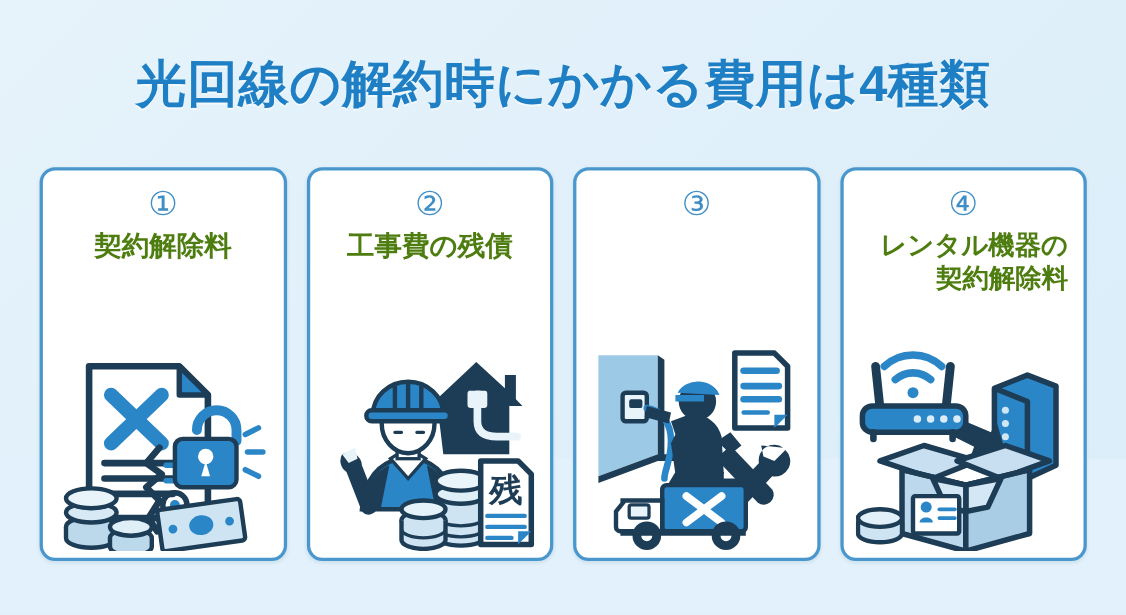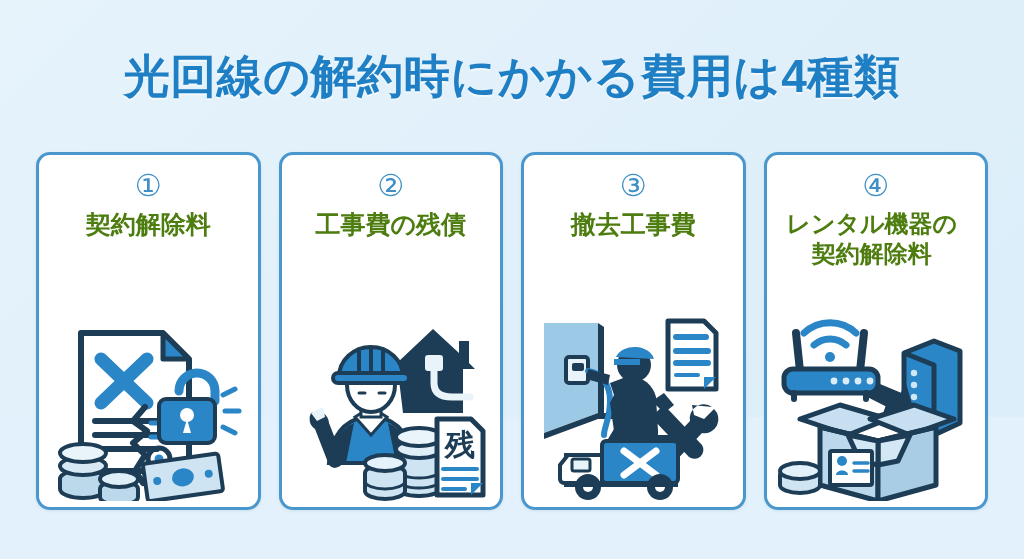--- a/index.html
+++ b/index.html
@@ -68,21 +68,21 @@
   .card-title {
     margin: 6px 14px 0 14px;
     text-align: center;
     font-size: 25px;
     line-height: 31px;
     font-weight: 700;
     color: #4d7c0f;
     letter-spacing: 0px;
   }
   .card-title.two-line { font-size: 24px; line-height: 30px; }
-  .card-title.left { text-align: center; margin-left: 6px; }
+  .card-title.left { text-align: right; margin-left: 6px; }
 
   .card-art {
     position: absolute;
     left: 0;
     right: 0;
     bottom: 6px;
     height: 198px;
     display: flex;
     align-items: flex-end;
     justify-content: center;
@@ -221,23 +221,20 @@
             <line x1="150" y1="158" x2="184" y2="158"></line>
             <line x1="150" y1="168" x2="184" y2="168"></line>
             <line x1="150" y1="178" x2="172" y2="178"></line>
           </g>
         </svg>
       </div>
     </div>
 
     <div class="card">
       <div class="card-num">③</div>
-      <div class="card-title">
-        <div>撤去工事費</div>
-      </div>
       <div class="card-art">
         <svg width="195" height="192" viewBox="0 0 195 192">
 
           <path d="M8 14 H62 V104 L8 124 Z" fill="#9cc9e6"></path>
           <path d="M62 14 v90 l6 4 V18 Z" fill="#1d3c55"></path>
           <path d="M8 124 L62 104 H96 v6 H62 L8 130 Z" fill="#1d3c55"></path>
 
           <rect x="30" y="48" width="22" height="26" rx="3" fill="#e8f3fa" stroke="#1d3c55" stroke-width="4"></rect>
           <rect x="36" y="54" width="12" height="8" rx="2" fill="#1d3c55"></rect>
 

